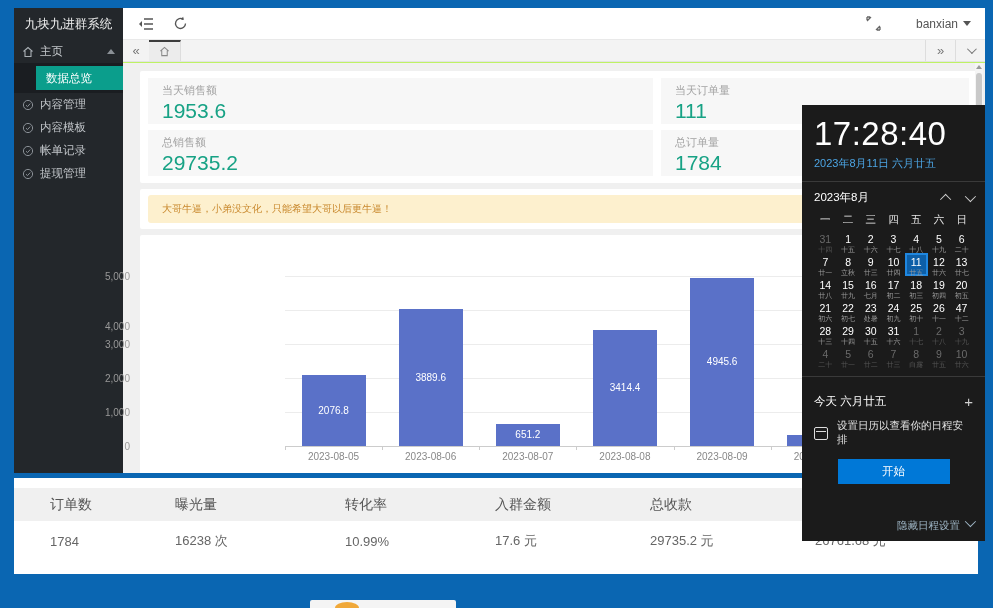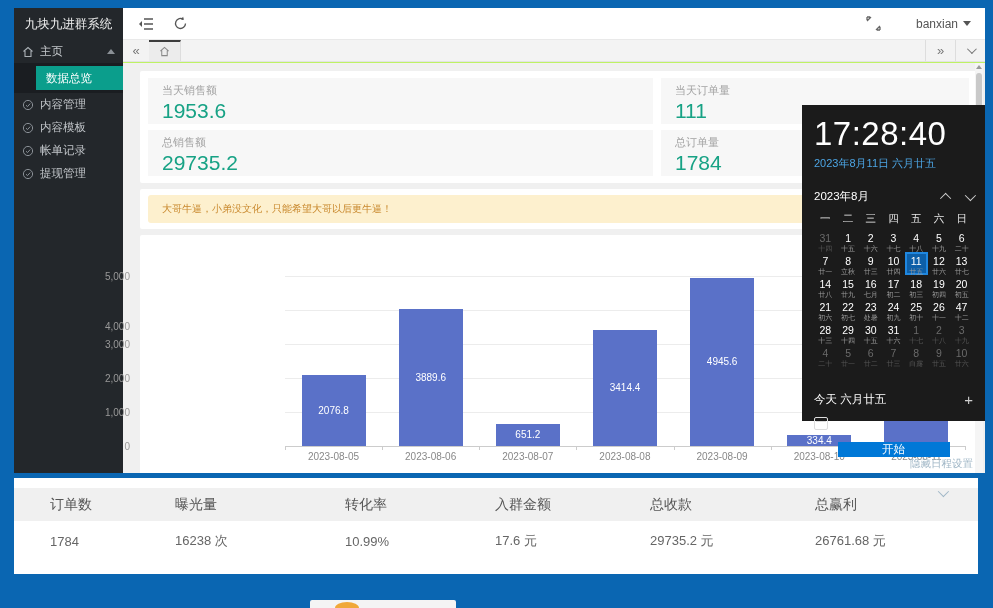--- a/index.html
+++ b/index.html
@@ -58,21 +58,21 @@
   .bar-label { font-size:10px; color:#fff; white-space:nowrap; }
   .xlabel { position:absolute; top:216px; width:97px; text-align:center; font-size:10px; color:#888; }
   .tickmark { position:absolute; top:211px; width:1px; height:4px; background:#ccc; }
 
   
   .scrollbar { position:absolute; right:2px; top:0; bottom:0; width:8px; background:#f5f5f5; }
   .scroll-up { position:absolute; top:2px; left:1px; width:0; height:0; border-left:3px solid transparent; border-right:3px solid transparent; border-bottom:4px solid #999; }
   .scroll-thumb { position:absolute; top:10px; left:1px; width:6px; height:48px; background:#c9c9c9; border-radius:3px; }
 
   
-  .clock-panel { position:absolute; left:802px; top:105px; width:183px; height:316px; background:#1b1b1b; color:#fff; z-index:5; padding:10px 12px 8px; display:flex; flex-direction:column; }
+  .clock-panel { position:absolute; left:802px; top:105px; width:183px; height:436px; background:#1b1b1b; color:#fff; z-index:5; padding:10px 12px 8px; display:flex; flex-direction:column; }
   .clock-time { font-size:33px; font-weight:200; letter-spacing:0.5px; color:#fff; }
   .clock-date { font-size:11px; color:#4ca5e4; margin-top:3px; cursor:pointer; }
   .clock-divider { height:1px; background:#3a3a3a; margin:10px -12px 8px; }
   .cal-header { display:flex; align-items:center; font-size:11.5px;gap:23px; }
   .cal-nav { margin-left:auto; display:flex; gap:14px; }
   .cal-chev { width:8px; height:8px; border-right:1.6px solid #cfcfcf; border-bottom:1.6px solid #cfcfcf; cursor:pointer; }
   .cal-chev.up { transform:rotate(-135deg) translateY(-2px); }
   .cal-chev.down { transform:rotate(45deg) translateY(-2px); }
   .cal-week { display:grid; grid-template-columns:repeat(7,1fr); margin-top:8px; }
   .cal-week div { text-align:center; font-size:10.5px; color:#e8e8e8; }
@@ -82,21 +82,21 @@
   .cal-l { font-size:7px; color:#9a9a9a; margin-top:1px; }
   .cal-cell.dim .cal-d { color:#6a6a6a; }
   .cal-cell.dim .cal-l { color:#555; }
   .cal-cell.sel { background:#0d5fa8; border-color:#1f87e0; }
   .today-row { display:flex; align-items:center; margin-top:9px; font-size:11.5px; color:#fff;justify-content:center; }
   .plus-btn { margin-left:auto; font-size:15px; color:#d0d0d0; cursor:pointer; line-height:1; }
   .agenda-row { display:flex; align-items:center; margin-top:10px; font-size:10.5px; color:#e2e2e2; }
   .agenda-ico { width:14px; height:13px; border:1.4px solid #ddd; border-radius:2px; margin-right:9px; position:relative; flex:0 0 auto; }
   .agenda-ico:before { content:""; position:absolute; left:1px; right:1px; top:3px; border-top:1.2px solid #ddd; }
   .start-btn { margin:12px auto 0; width:112px; height:25px; background:#0078d7; color:#fff; font-size:11.5px; display:flex; align-items:center; justify-content:center; cursor:pointer; }
-  .hide-link { margin-top:auto; align-self:flex-end; font-size:10.5px; color:#9fb6c6; display:flex; align-items:center; gap:18px; cursor:pointer;flex-direction:column; }
+  .hide-link { margin-top:auto; align-self:flex-end; font-size:10.5px; color:#9fb6c6; display:flex; gap:5px; cursor:pointer; }
   .hide-link .cal-chev { border-color:#9fb6c6; }
 
   
   .table-window { position:absolute; left:14px; top:478px; width:964px; height:96px; background:#fff; z-index:4; }
   .tbl-head { display:grid; grid-template-columns:125px 170px 150px 155px 165px 1fr; background:#f0f0f0; height:33px; align-items:center; padding-left:36px; margin-top:10px; }
   .tbl-head div { font-size:14px; color:#555; }
   .tbl-row { display:grid; grid-template-columns:125px 170px 150px 155px 165px 1fr; height:40px; align-items:center; padding-left:36px; }
   .tbl-row div { font-size:13px; color:#666; }
 
   
@@ -486,20 +486,21 @@
         <div class="cal-l">廿六</div>
       </div>
     </div>
   <div class="clock-divider" style="margin-top:8px;"></div>
   <div class="today-row">
     <span>今天 六月廿五</span>
     <span class="plus-btn">+</span>
   </div>
   <div class="agenda-row">
     <span class="agenda-ico"></span>
+    <span>设置日历以查看你的日程安排</span>
   </div>
   <div class="start-btn">开始</div>
   <div class="hide-link">
     <span>隐藏日程设置</span>
     <span class="cal-chev down"></span>
   </div>
 </div>
 
 <div class="table-window">
   <div class="tbl-head" id="tbl-head">

